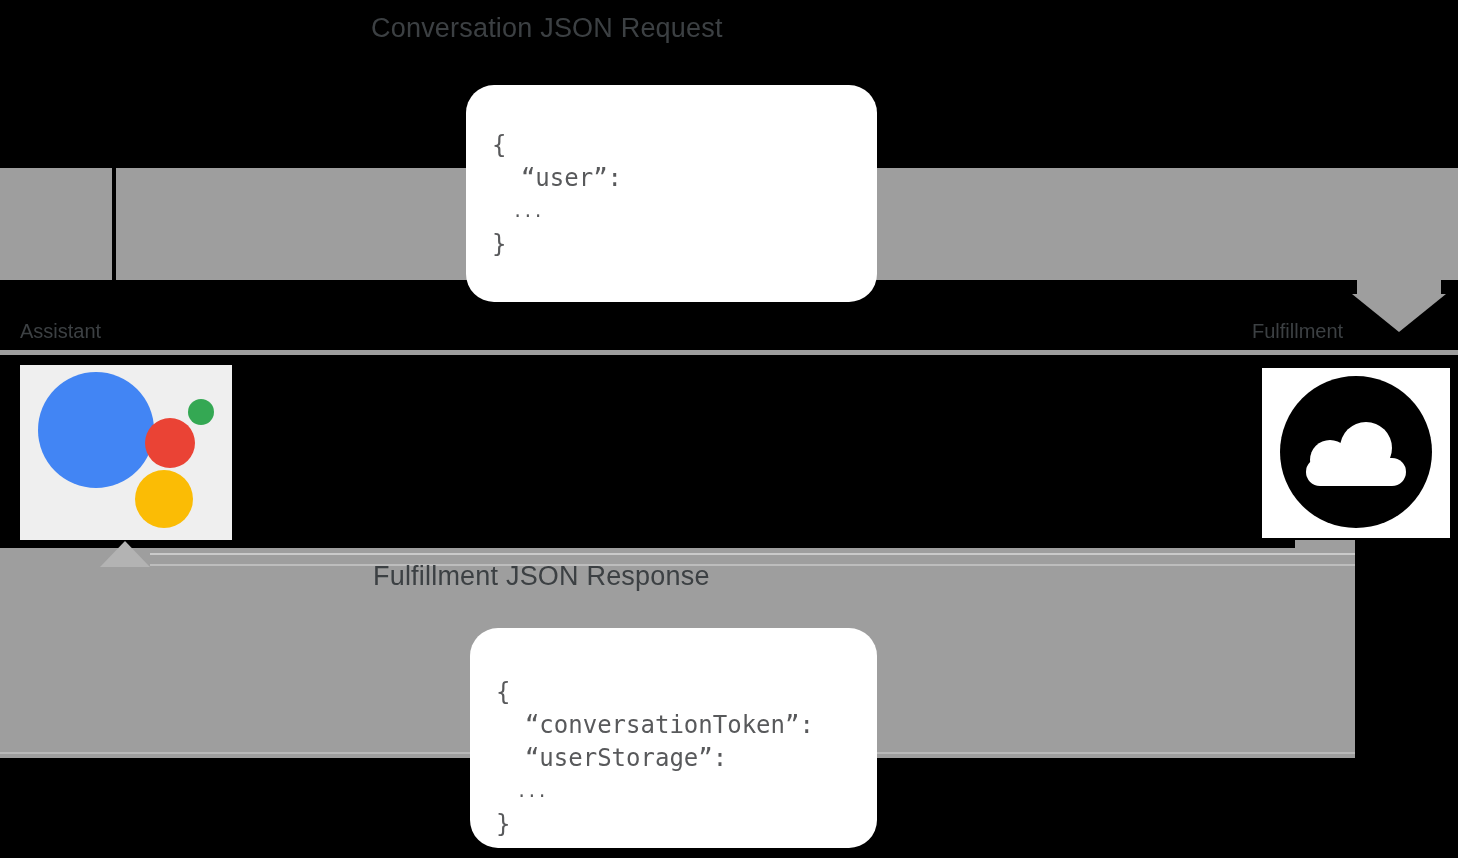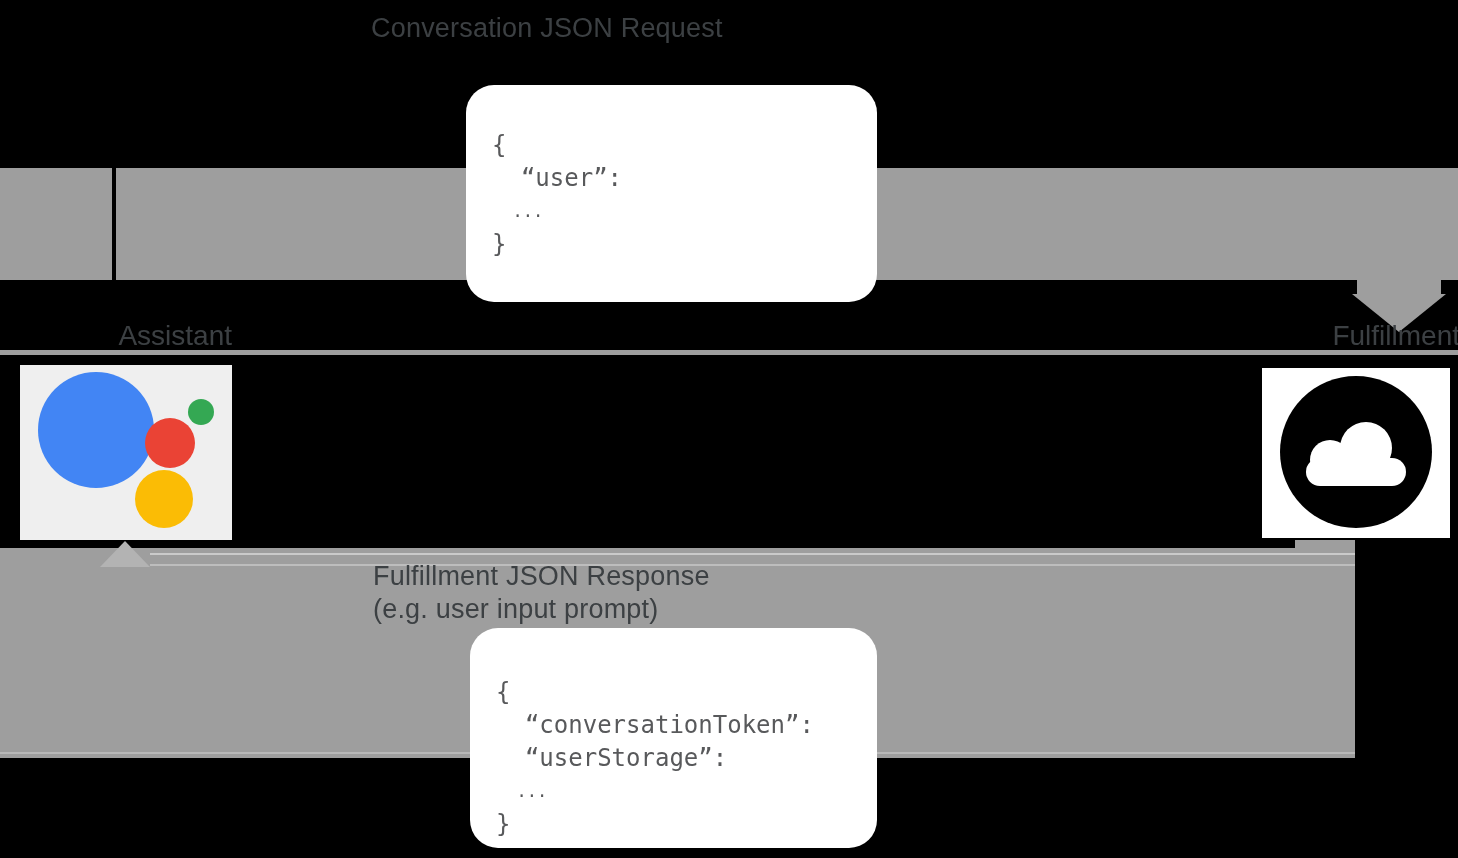--- a/index.html
+++ b/index.html
@@ -23,21 +23,21 @@
     border-bottom:26px solid #b3b3b3;
   }
   .edge-line{position:absolute;background:rgba(255,255,255,0.45);height:2px;}
 
   
   .title{
     position:absolute;color:#3c4043;font-size:27px;line-height:33px;
     text-align:left;letter-spacing:.2px;
   }
   .node-label{
-    position:absolute;color:#3c4043;font-size:28px;text-align:right;
+    position:absolute;color:#3c4043;font-size:20px;text-align:left;
   }
 
   
   .code-box{
     position:absolute;background:#ffffff;border-radius:28px;
     font-family:"DejaVu Sans Mono", monospace;
     color:#58595b;font-size:24px;line-height:33px;
     box-sizing:border-box;
   }
   .code-box .ln{white-space:pre;}
@@ -104,21 +104,20 @@
     <g transform="translate(94,90)" fill="#ffffff">
       <circle cx="-26" cy="2" r="20"></circle>
       <circle cx="10" cy="-10" r="26"></circle>
       <rect x="-50" y="0" width="100" height="28" rx="14"></rect>
     </g>
   </svg>
 </div>
 
 <div class="title" style="left:373px;top:560px;width:600px;">
   <div>Fulfillment JSON Response</div>
-  <div>(e.g. user input prompt)</div>
 </div>
 
 <div class="code-box" id="response-box">
   <div class="ln">{</div>
   <div class="ln">  “conversationToken”:</div>
   <div class="ln">  “userStorage”:</div>
   <div class="ln" style="font-size:17px;">  ...</div>
   <div class="ln">}</div>
 </div>
 

